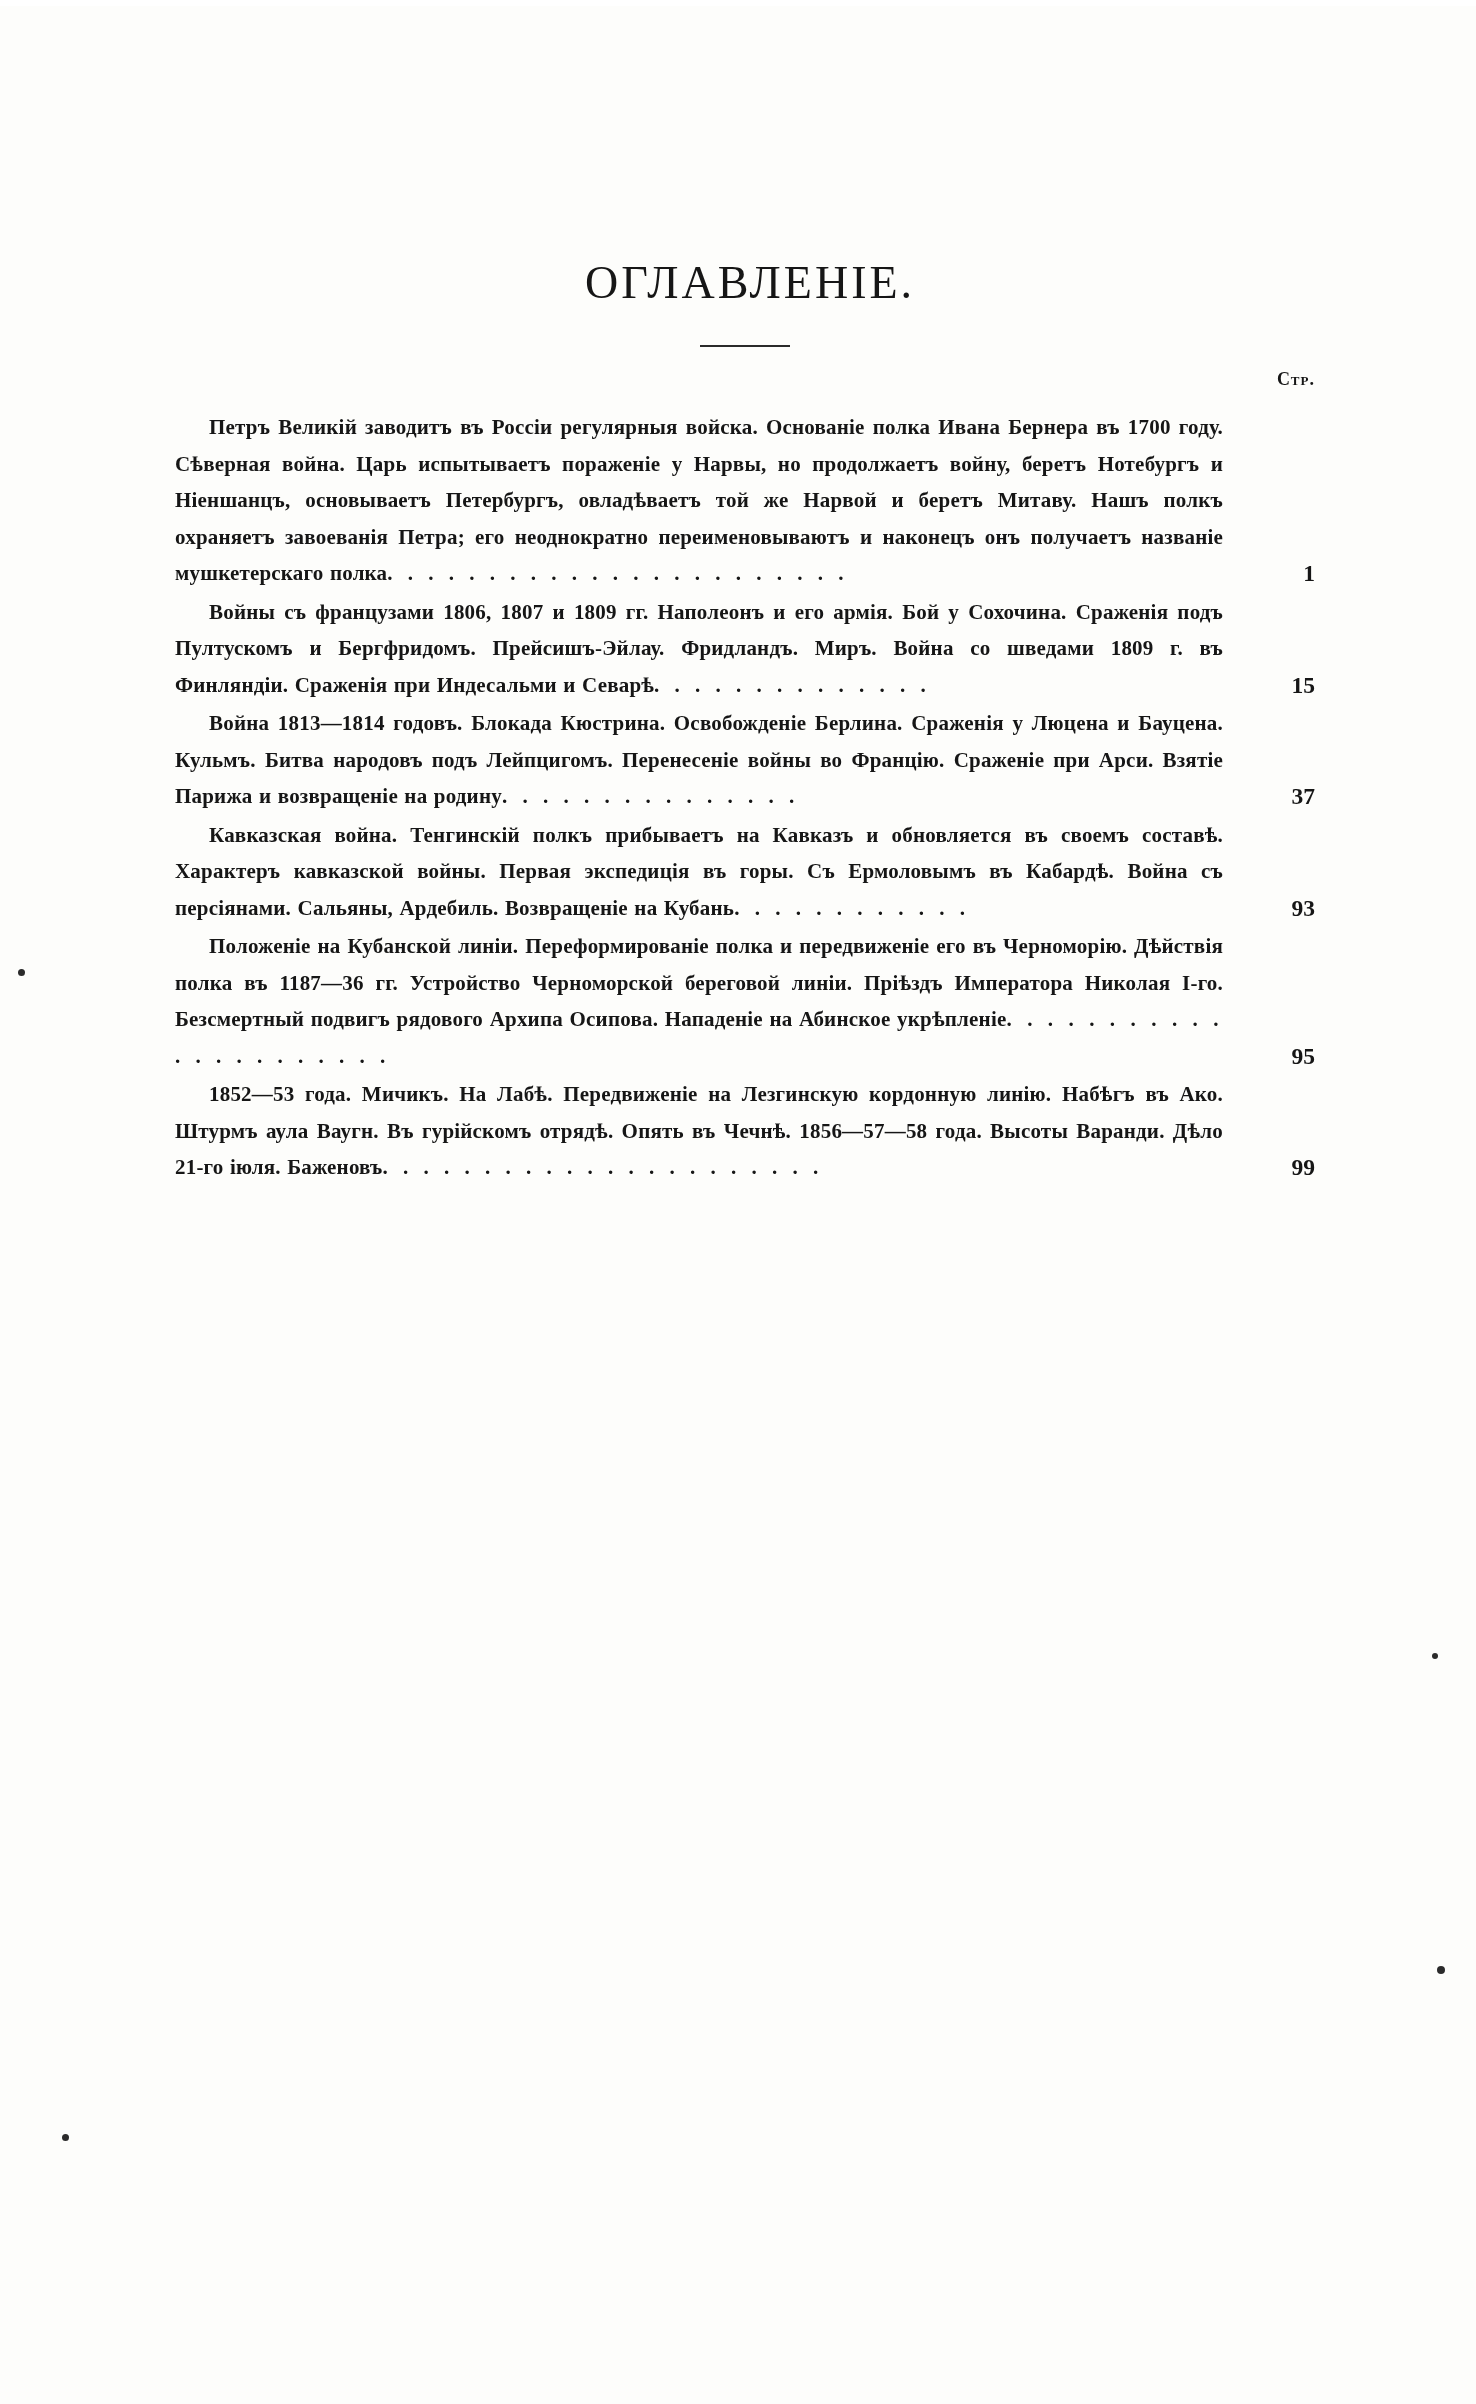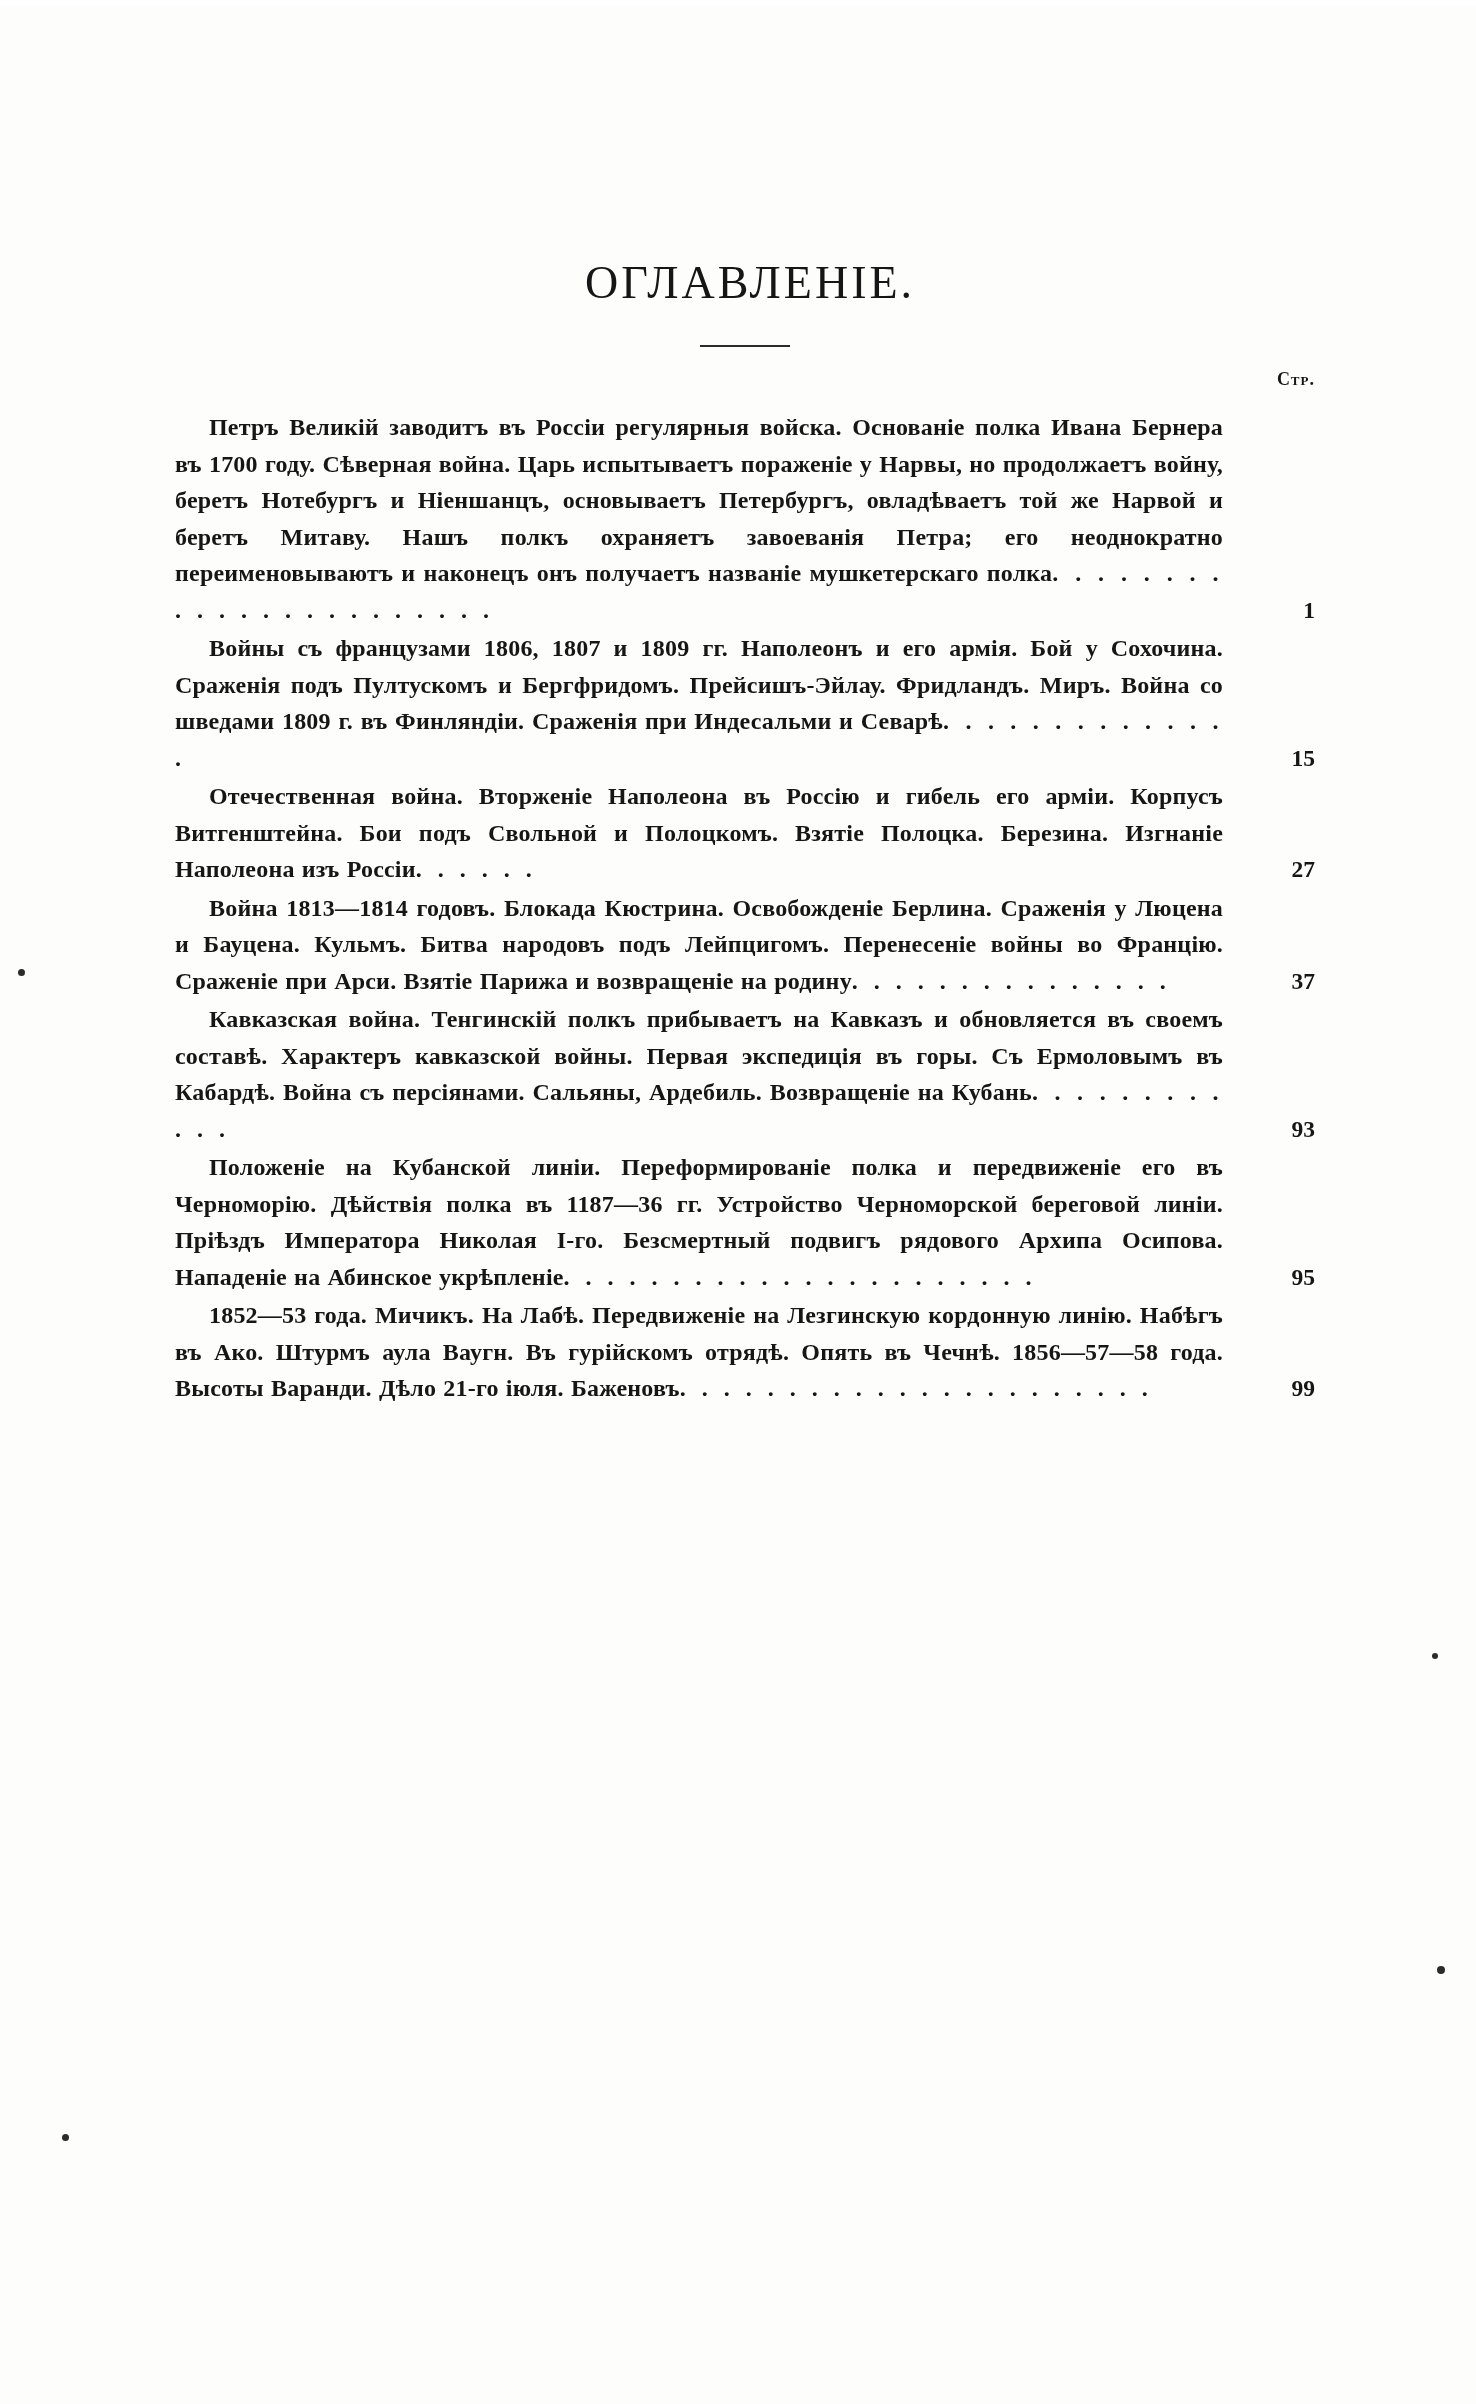--- a/index.html
+++ b/index.html
@@ -60,21 +60,21 @@
   }
   .toc {
     margin-top: 6px;
   }
   .entry {
     position: relative;
     margin-bottom: 2px;
     padding-right: 92px;
   }
   .entry-text {
-    font-size: 24px;
+    font-size: 21px;
     line-height: 36.5px;
     text-align: justify;
     text-align-last: left;
     text-indent: 34px;
     font-weight: bold;
     letter-spacing: 0.2px;
     word-spacing: 1px;
     hyphens: manual;
   }
   .entry-text .leader {
@@ -125,24 +125,20 @@
       <div class="entry">
         <div class="entry-text"><span>Петръ Великій заводитъ въ Россіи регулярныя войска. Основаніе полка Ивана Бернера въ 1700 году. Сѣверная война. Царь испытываетъ пораженіе у Нарвы, но продолжаетъ войну, беретъ Нотебургъ и Ніеншанцъ, основываетъ Петербургъ, овладѣваетъ той же Нарвой и беретъ Митаву. Нашъ полкъ охраняетъ завоеванія Петра; его неоднократно переименовываютъ и наконецъ онъ получаетъ названіе мушкетерскаго полка</span><span class="leader">. . . . . . . . . . . . . . . . . . . . . . .</span></div>
         <div class="page-num">1</div>
       </div>
 
       <div class="entry">
         <div class="entry-text"><span>Войны съ французами 1806, 1807 и 1809 гг. Наполеонъ и его армія. Бой у Сохочина. Сраженія подъ Пултускомъ и Бергфридомъ. Прейсишъ-Эйлау. Фридландъ. Миръ. Война со шведами 1809 г. въ Финляндіи. Сраженія при Индесальми и Севарѣ</span><span class="leader">. . . . . . . . . . . . . .</span></div>
         <div class="page-num">15</div>
       </div>
 
-      <div class="entry">
-        <div class="entry-text"><span>Отечественная война. Вторженіе Наполеона въ Россію и гибель его арміи. Корпусъ Витгенштейна. Бои подъ Свольной и Полоцкомъ. Взятіе Полоцка. Березина. Изгнаніе Наполеона изъ Россіи</span><span class="leader">. . . . . .</span></div>
-        <div class="page-num">27</div>
-      </div>
 
       <div class="entry">
         <div class="entry-text"><span>Война 1813—1814 годовъ. Блокада Кюстрина. Освобожденіе Берлина. Сраженія у Люцена и Бауцена. Кульмъ. Битва народовъ подъ Лейпцигомъ. Перенесеніе войны во Францію. Сраженіе при Арси. Взятіе Парижа и возвращеніе на родину</span><span class="leader">. . . . . . . . . . . . . . .</span></div>
         <div class="page-num">37</div>
       </div>
 
       <div class="entry">
         <div class="entry-text"><span>Кавказская война. Тенгинскій полкъ прибываетъ на Кавказъ и обновляется въ своемъ составѣ. Характеръ кавказской войны. Первая экспедиція въ горы. Съ Ермоловымъ въ Кабардѣ. Война съ персіянами. Сальяны, Ардебиль. Возвращеніе на Кубань</span><span class="leader">. . . . . . . . . . . .</span></div>
         <div class="page-num">93</div>
       </div>

